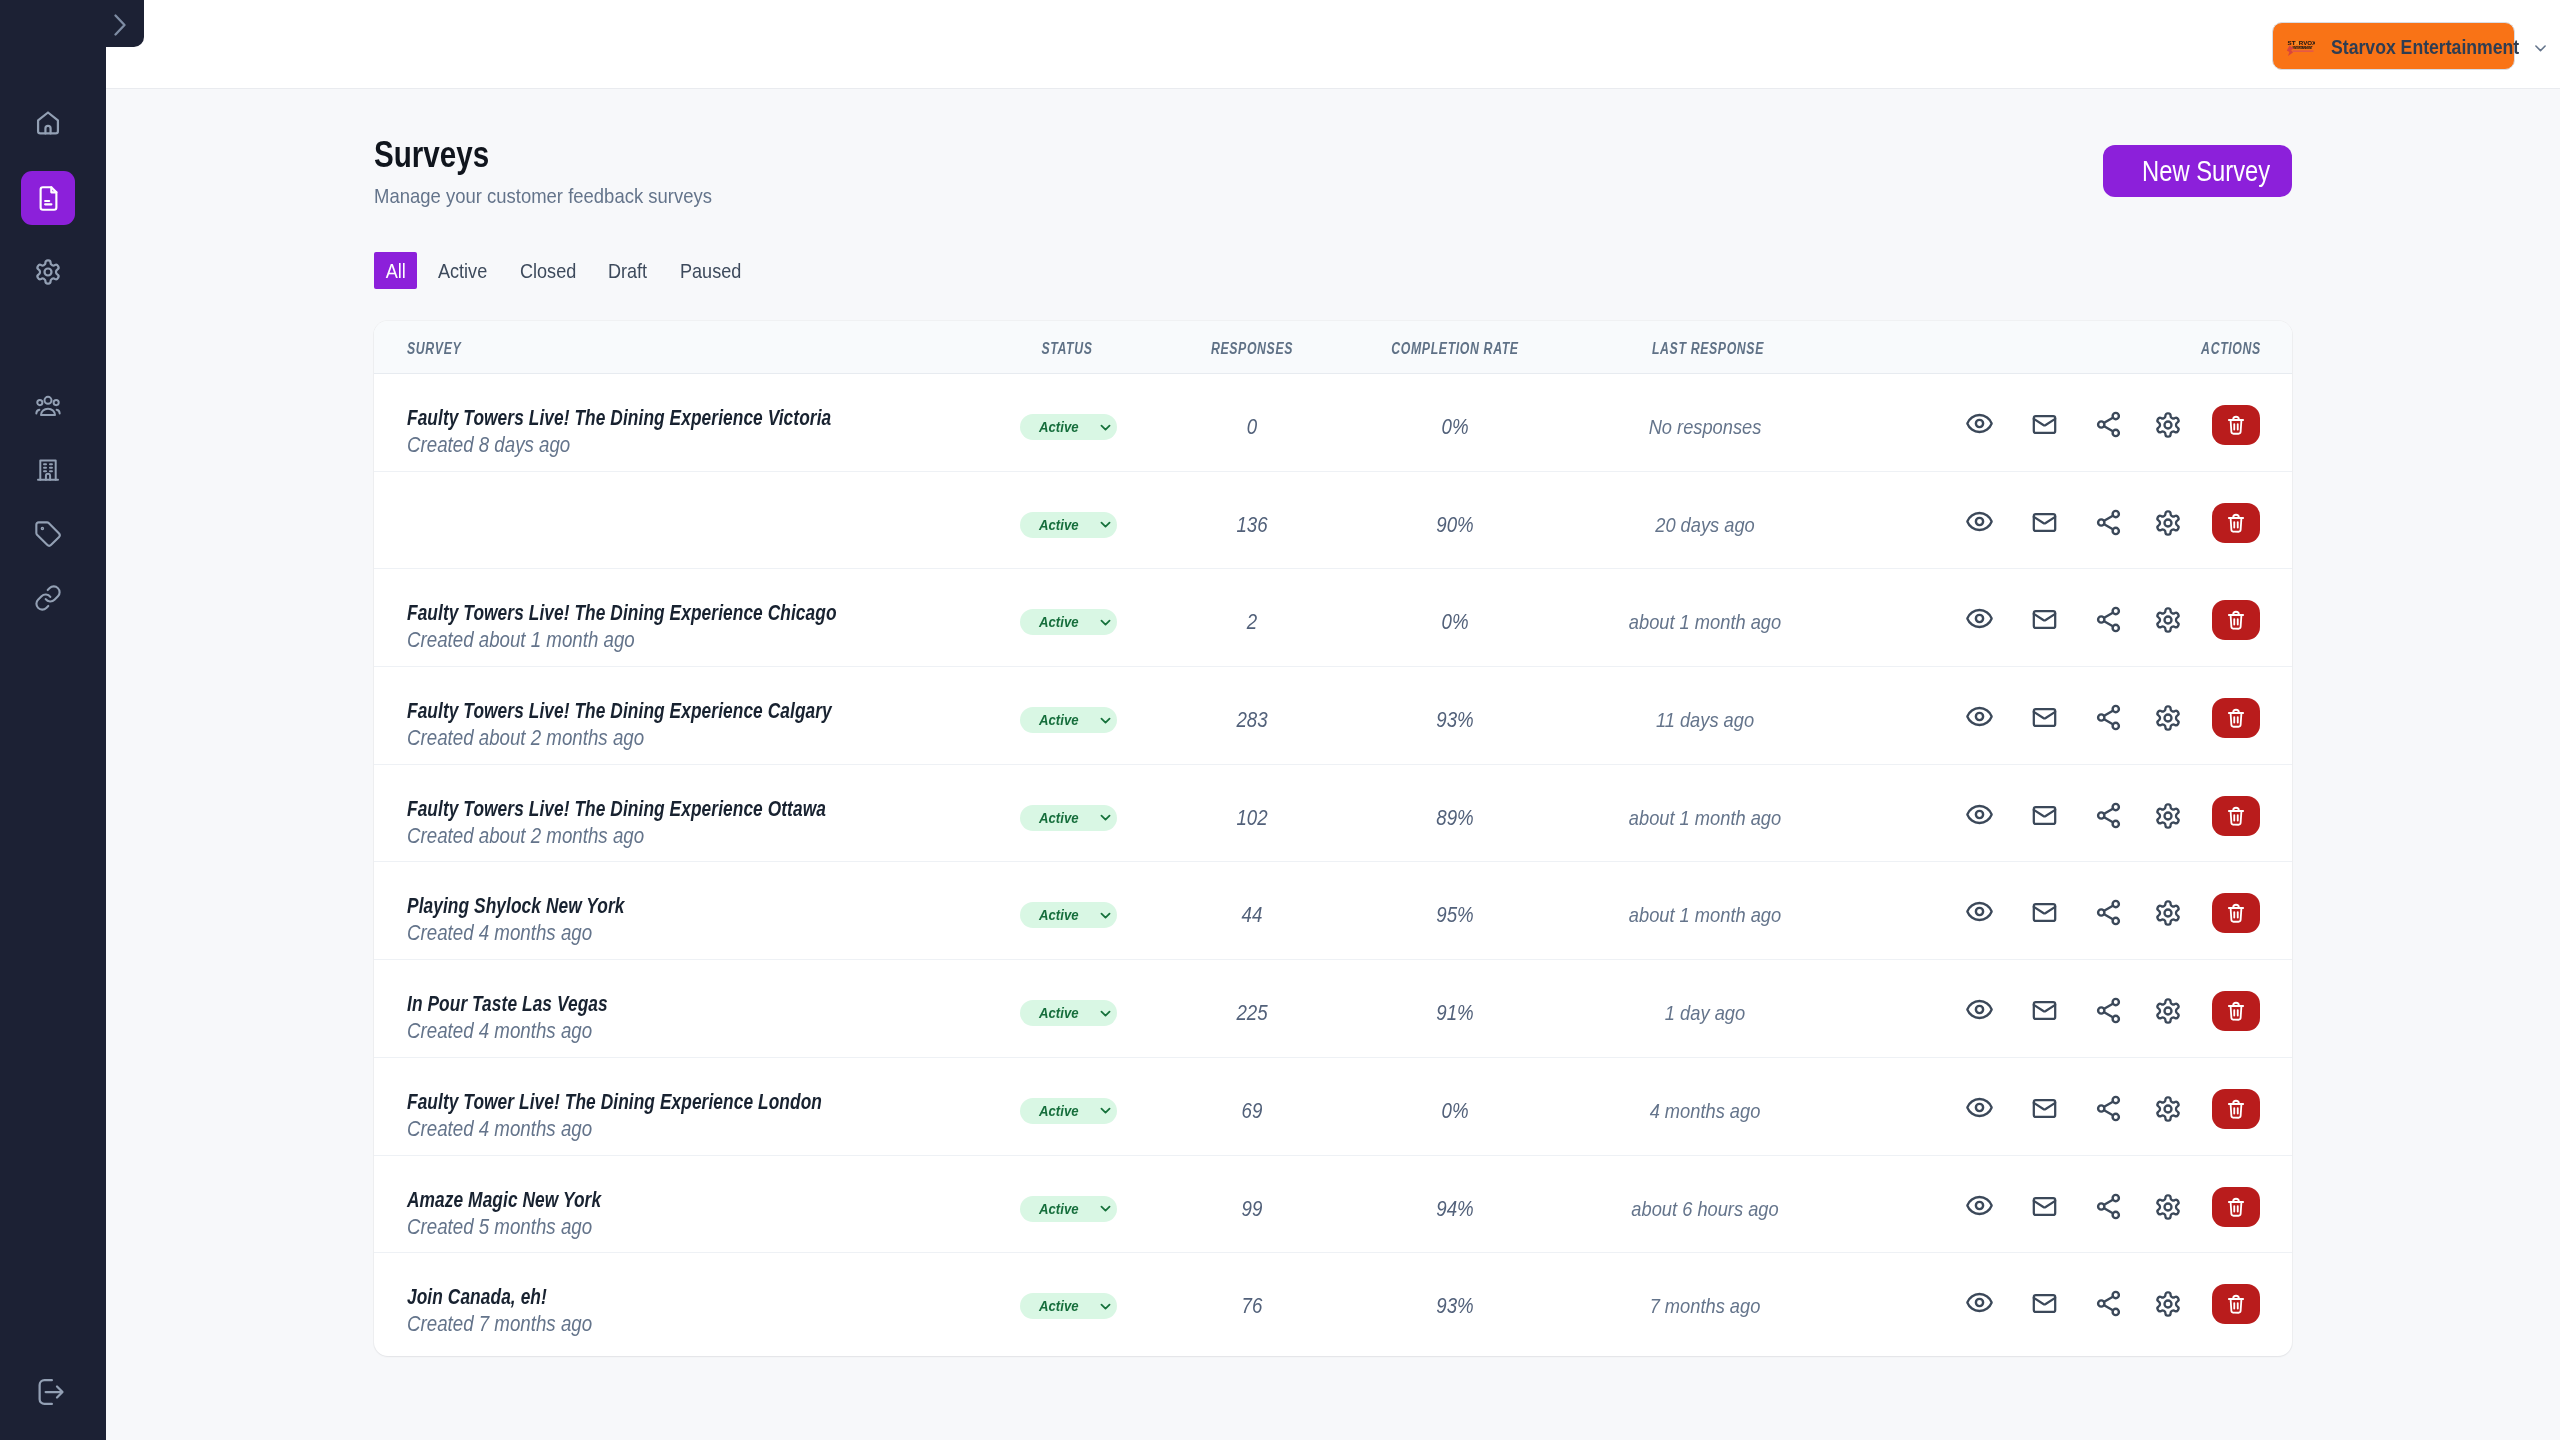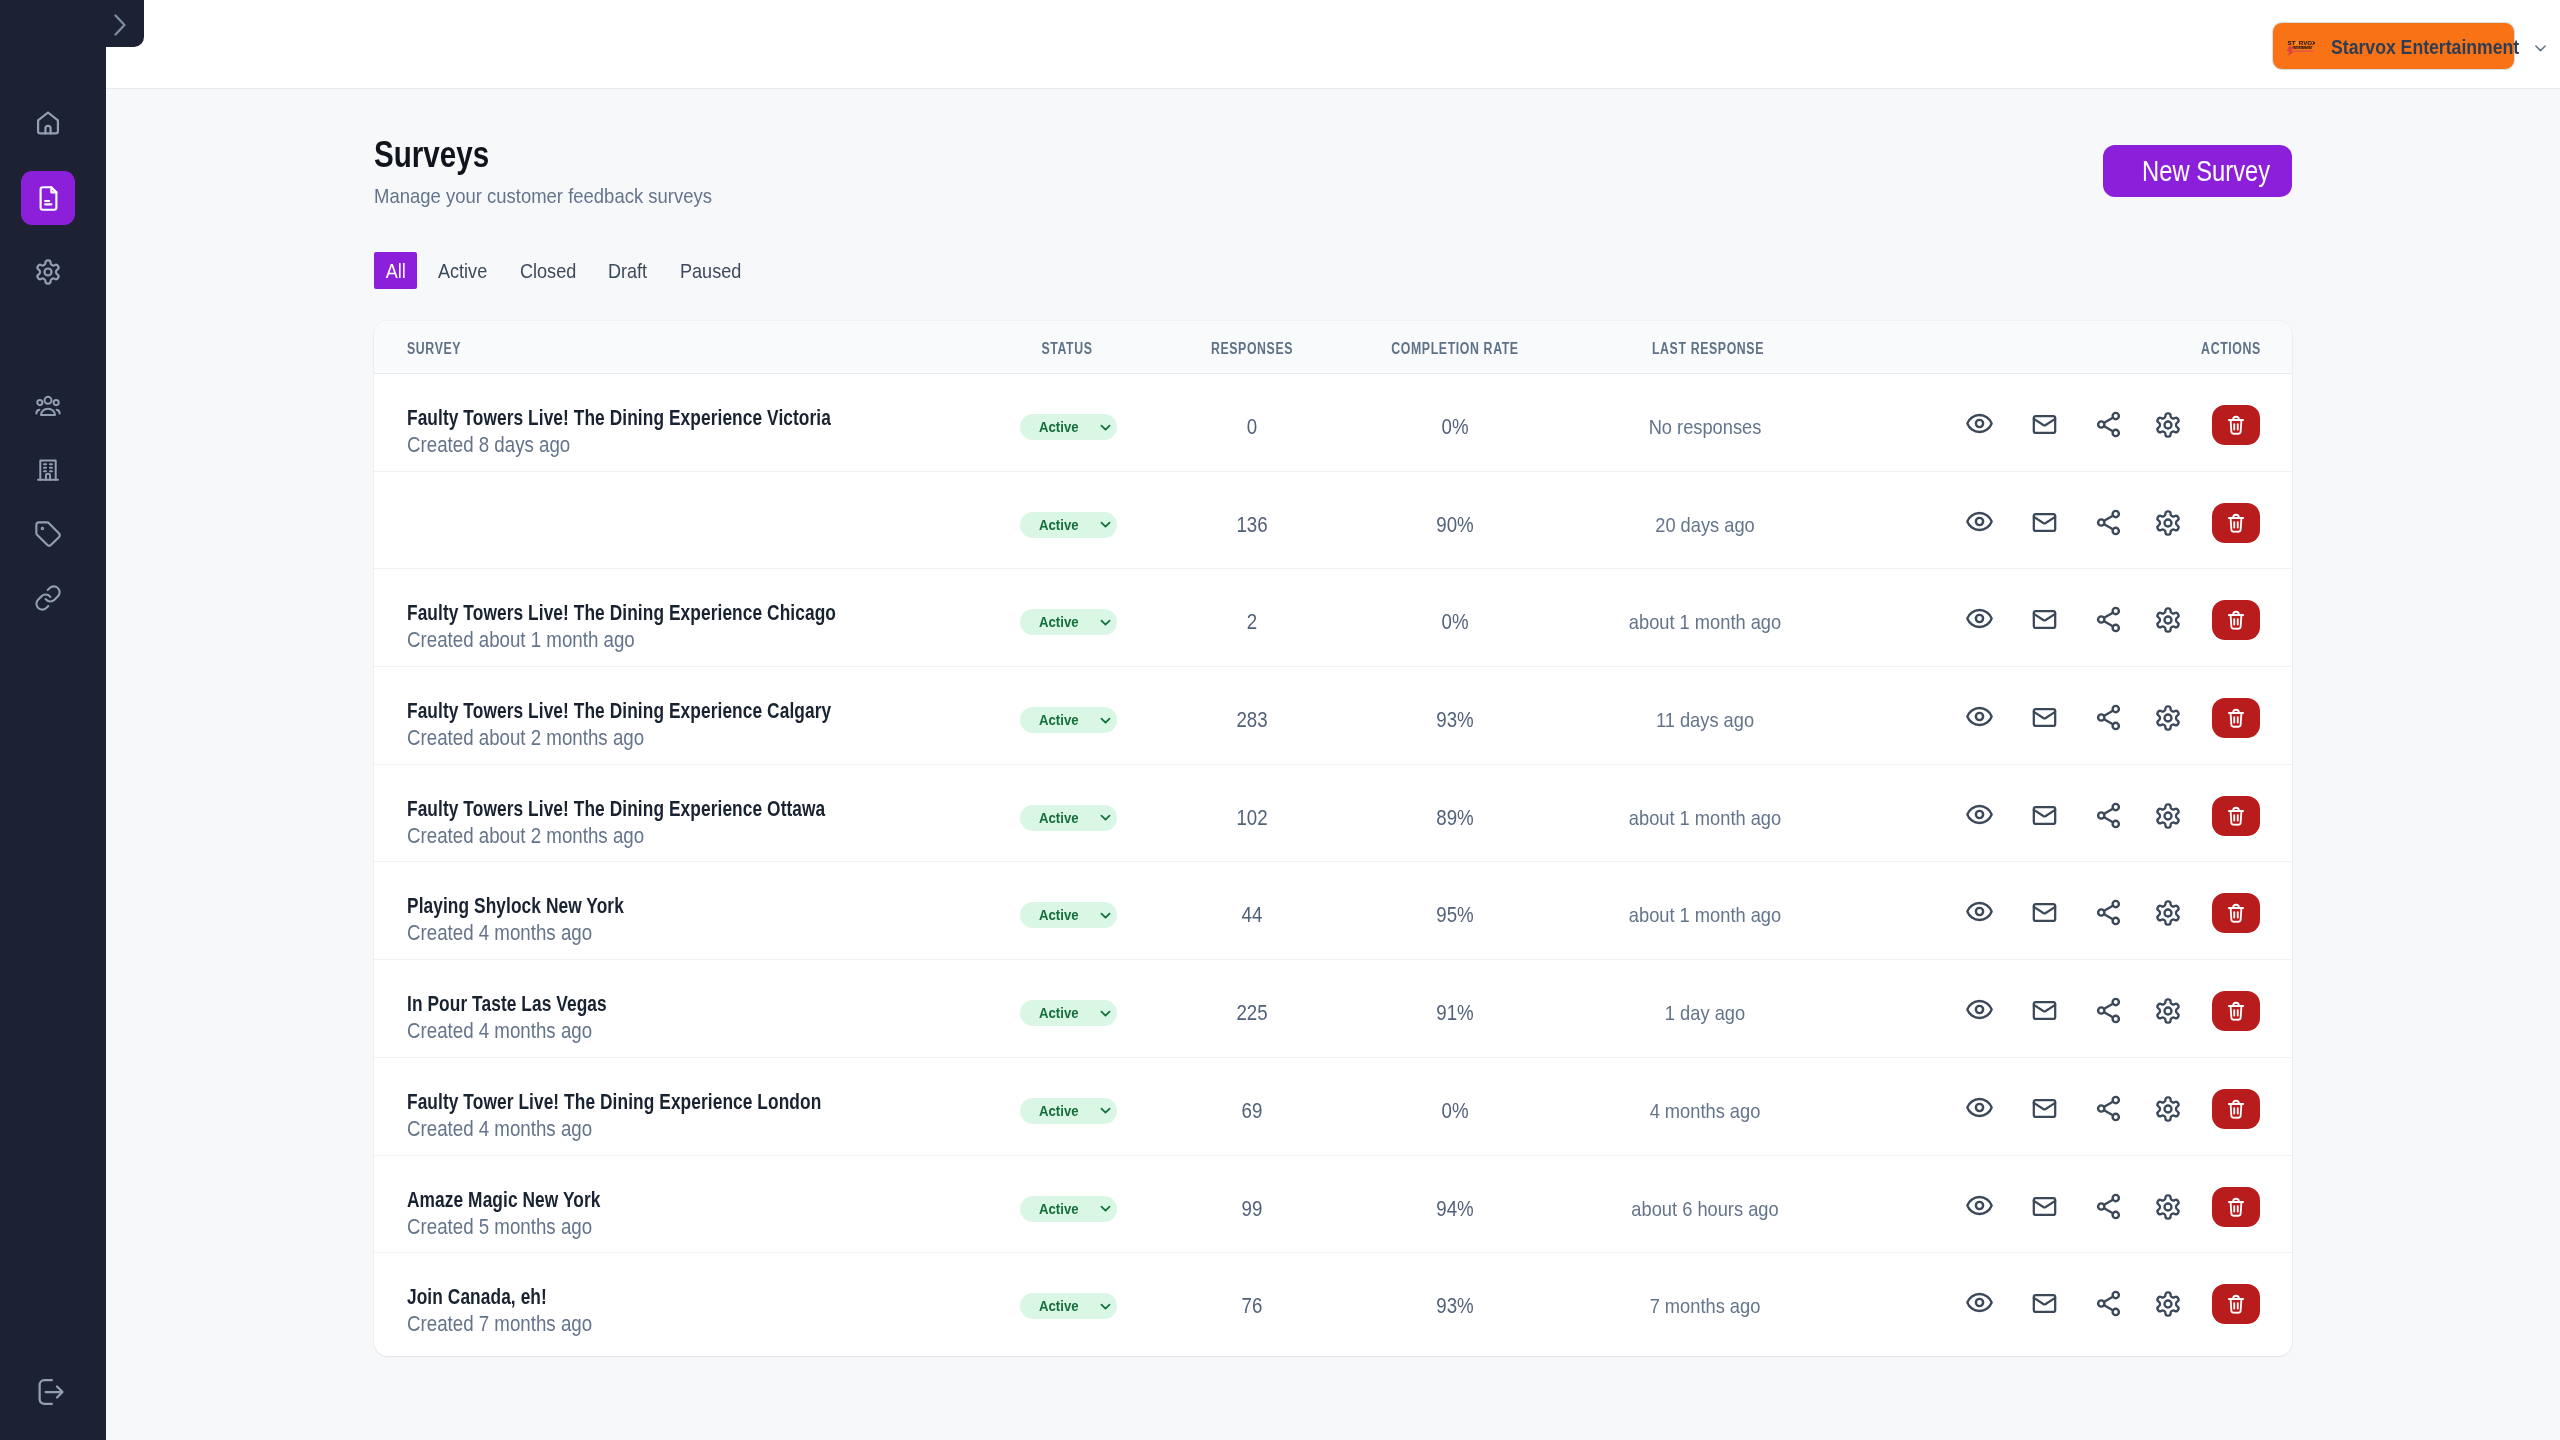--- a/index.html
+++ b/index.html
@@ -28,21 +28,21 @@
 .newbtn { position:absolute; left:2103px; top:145px; width:189px; height:52px; background:#8c20da; border-radius:12px;
   display:flex; align-items:center; justify-content:flex-start; padding-left:25px; gap:14px; color:#fff; font-size:29px; }
 .newbtn span { display:inline-block; transform:scaleX(0.82); transform-origin:left; white-space:nowrap; }
 .tabon { position:absolute; left:374px; top:252px; width:43px; height:37px; background:#8c20da; border-radius:2px;
   color:#fff; font-size:21px; text-align:center; }
 .tabon span { display:inline-block; line-height:37px; transform:scaleX(0.86); }
 .tab { position:absolute; top:252px; height:37px; line-height:37px; font-size:21px; color:#3d4a5c;
   white-space:nowrap; transform:scaleX(0.86); transform-origin:left; }
 
 .card { position:absolute; left:374px; top:321px; width:1918px; background:#ffffff; border-radius:14px;
-  box-shadow:0 1px 2px rgba(16,24,40,0.06), 0 0 0 1px rgba(16,24,40,0.03); overflow:hidden; }
+  box-shadow:0 1px 2px rgba(16,24,40,0.06), 0 0 0 1px rgba(16,24,40,0.03); overflow:hidden;font-style:italic; }
 .thead { position:relative; height:53px; background:#f8fafc; border-bottom:1.5px solid #e7ebf0; }
 .hl { position:absolute; top:19px; font-size:16px; font-weight:700; color:#5f7186; letter-spacing:0.8px;
   white-space:nowrap; transform:scaleX(0.77); transform-origin:left; }
 .hc { position:absolute; top:19px; width:300px; margin-left:-150px; text-align:center; font-size:16px; font-weight:700;
   color:#5f7186; letter-spacing:0.8px; white-space:nowrap; transform:scaleX(0.77); }
 .row { position:relative; height:97.7px; border-bottom:1.5px solid #eef1f5; }
 .row:last-child { border-bottom:none; height:103px; }
 .tcell { position:absolute; left:33px; top:30px; }
 .ttl { font-size:22.5px; font-weight:700; color:#182230; letter-spacing:0.1px; line-height:27px;
   white-space:nowrap; transform:scaleX(0.77); transform-origin:left; }

